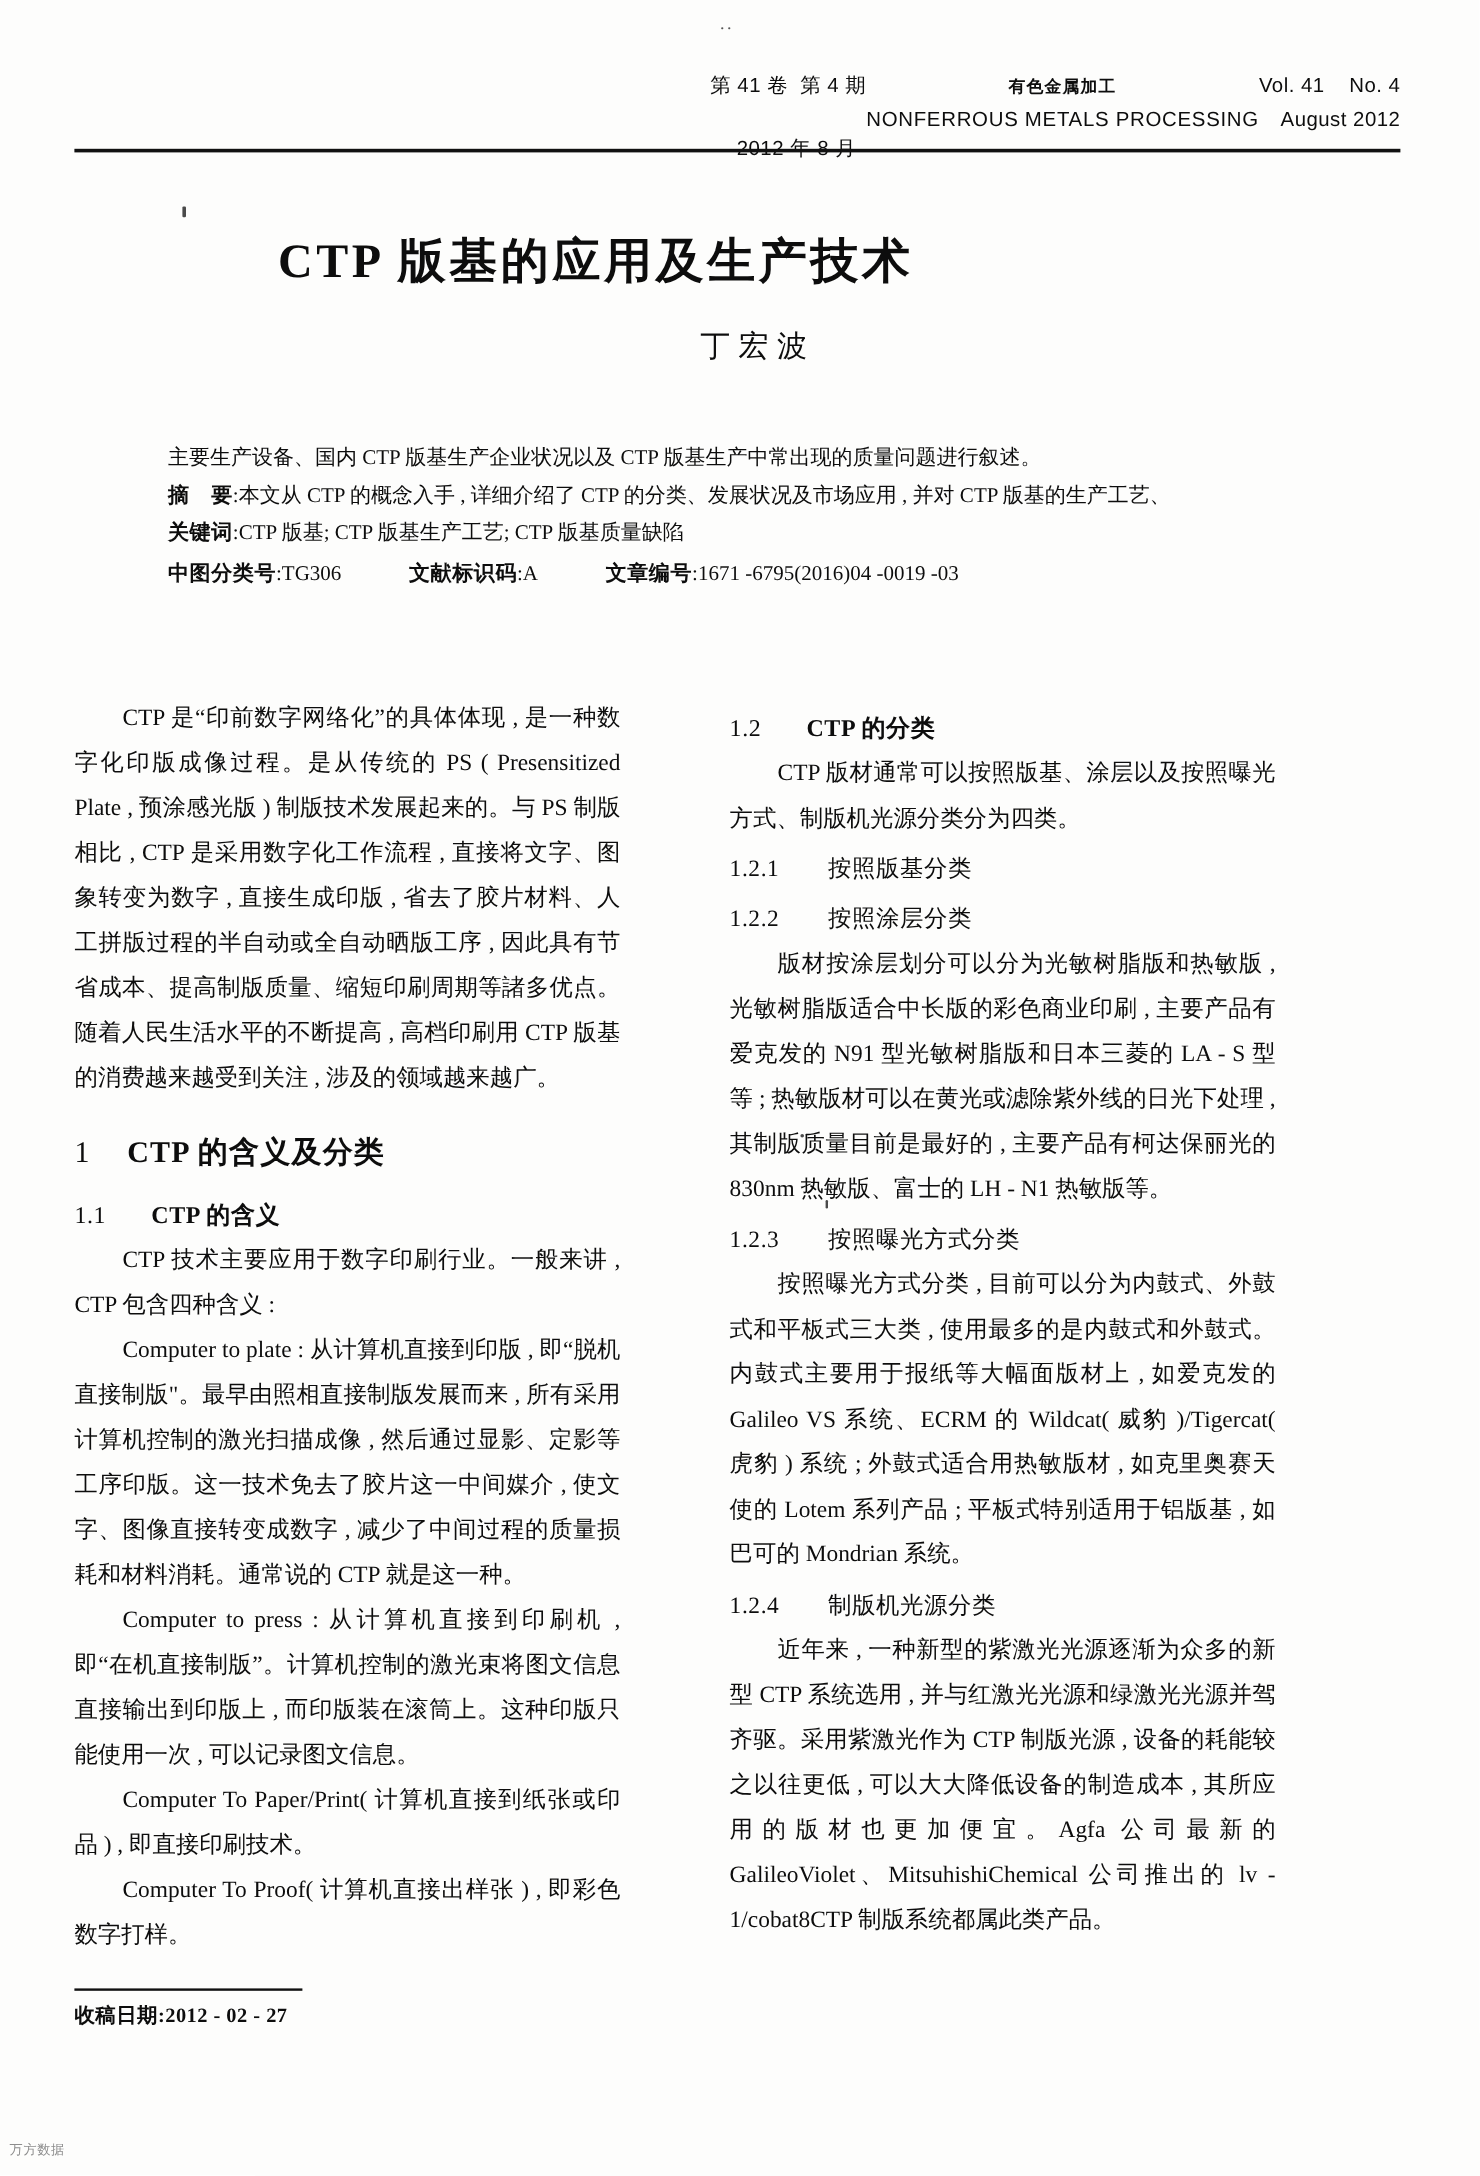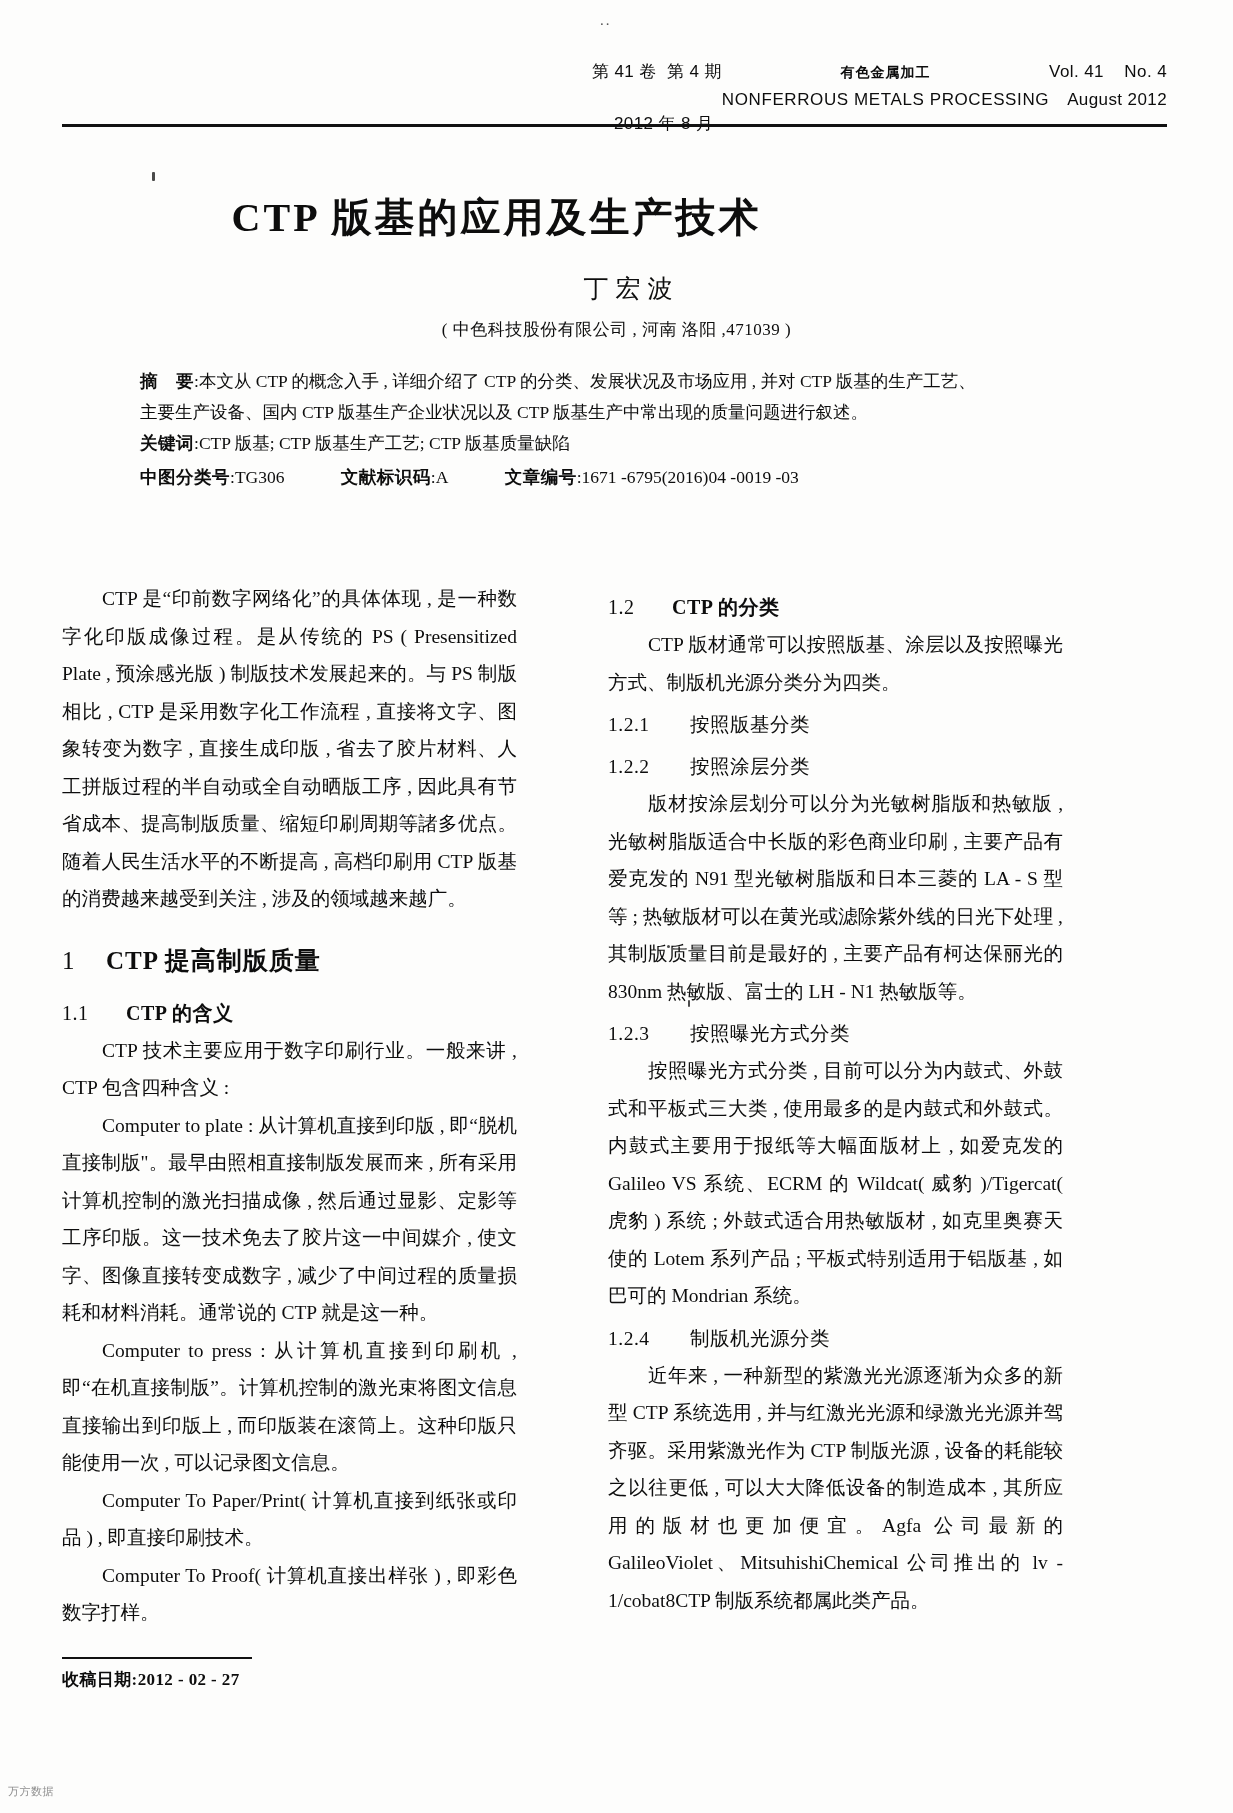--- a/index.html
+++ b/index.html
@@ -228,37 +228,36 @@
     </div>
     <div class="runhead-col right">
       <div class="rh-right1">Vol. 41    No. 4</div>
       <div class="rh-right2">August 2012</div>
     </div>
   </div>
   <div class="rule-header"></div>
 
   <div class="doc-title">CTP 版基的应用及生产技术</div>
   <div class="doc-author">丁宏波</div>
-  <div class="doc-affil">( 中色科技股份有限公司 , 河南 洛阳 ,471039 )</div>
 
   <div class="absblock">
+    <div class="abs-row"><span>主要生产设备、国内 CTP 版基生产企业状况以及 CTP 版基生产中常出现的质量问题进行叙述。</span></div>
     <div class="abs-row"><span class="abs-label">摘　要</span><span>:</span><span>本文从 CTP 的概念入手 , 详细介绍了 CTP 的分类、发展状况及市场应用 , 并对 CTP 版基的生产工艺、</span></div>
-    <div class="abs-row"><span>主要生产设备、国内 CTP 版基生产企业状况以及 CTP 版基生产中常出现的质量问题进行叙述。</span></div>
     <div class="abs-row"><span class="abs-label">关键词</span><span>:</span><span>CTP 版基; CTP 版基生产工艺; CTP 版基质量缺陷</span></div>
     <div class="clsrow">
       <span class="cls-seg"><span class="abs-label">中图分类号</span><span>:</span><span>TG306</span></span>
       <span class="cls-seg s2"><span class="abs-label">文献标识码</span><span>:</span><span>A</span></span>
       <span class="cls-seg s3"><span class="abs-label">文章编号</span><span>:</span><span>1671 -6795(2016)04 -0019 -03</span></span>
     </div>
   </div>
 
   <div class="col left">
     <p class="para">CTP 是“印前数字网络化”的具体体现 , 是一种数字化印版成像过程。是从传统的 PS ( Presensitized Plate , 预涂感光版 ) 制版技术发展起来的。与 PS 制版相比 , CTP 是采用数字化工作流程 , 直接将文字、图象转变为数字 , 直接生成印版 , 省去了胶片材料、人工拼版过程的半自动或全自动晒版工序 , 因此具有节省成本、提高制版质量、缩短印刷周期等諸多优点。随着人民生活水平的不断提高 , 高档印刷用 CTP 版基的消费越来越受到关注 , 涉及的领域越来越广。</p>
 
-    <h2 class="sec"><span class="num">1</span><span>CTP 提高制版质量</span></h2>
+    <h2 class="sec"><span class="num">1</span><span>CTP 的含义及分类</span></h2>
 
     <h3 class="sub"><span class="num">1.1</span><span>CTP 的含义</span></h3>
     <p class="para">CTP 技术主要应用于数字印刷行业。一般来讲 , CTP 包含四种含义 :</p>
 
     <p class="para">Computer to plate : 从计算机直接到印版 , 即“脱机直接制版"。最早由照相直接制版发展而来 , 所有采用计算机控制的激光扫描成像 , 然后通过显影、定影等工序印版。这一技术免去了胶片这一中间媒介 , 使文字、图像直接转变成数字 , 减少了中间过程的质量损耗和材料消耗。通常说的 CTP 就是这一种。</p>
     <p class="para">Computer to press : 从计算机直接到印刷机 , 即“在机直接制版”。计算机控制的激光束将图文信息直接输出到印版上 , 而印版装在滚筒上。这种印版只能使用一次 , 可以记录图文信息。</p>
     <p class="para">Computer To Paper/Print( 计算机直接到纸张或印品 ) , 即直接印刷技术。</p>
     <p class="para">Computer To Proof( 计算机直接出样张 ) , 即彩色数字打样。</p>
   </div>
 

